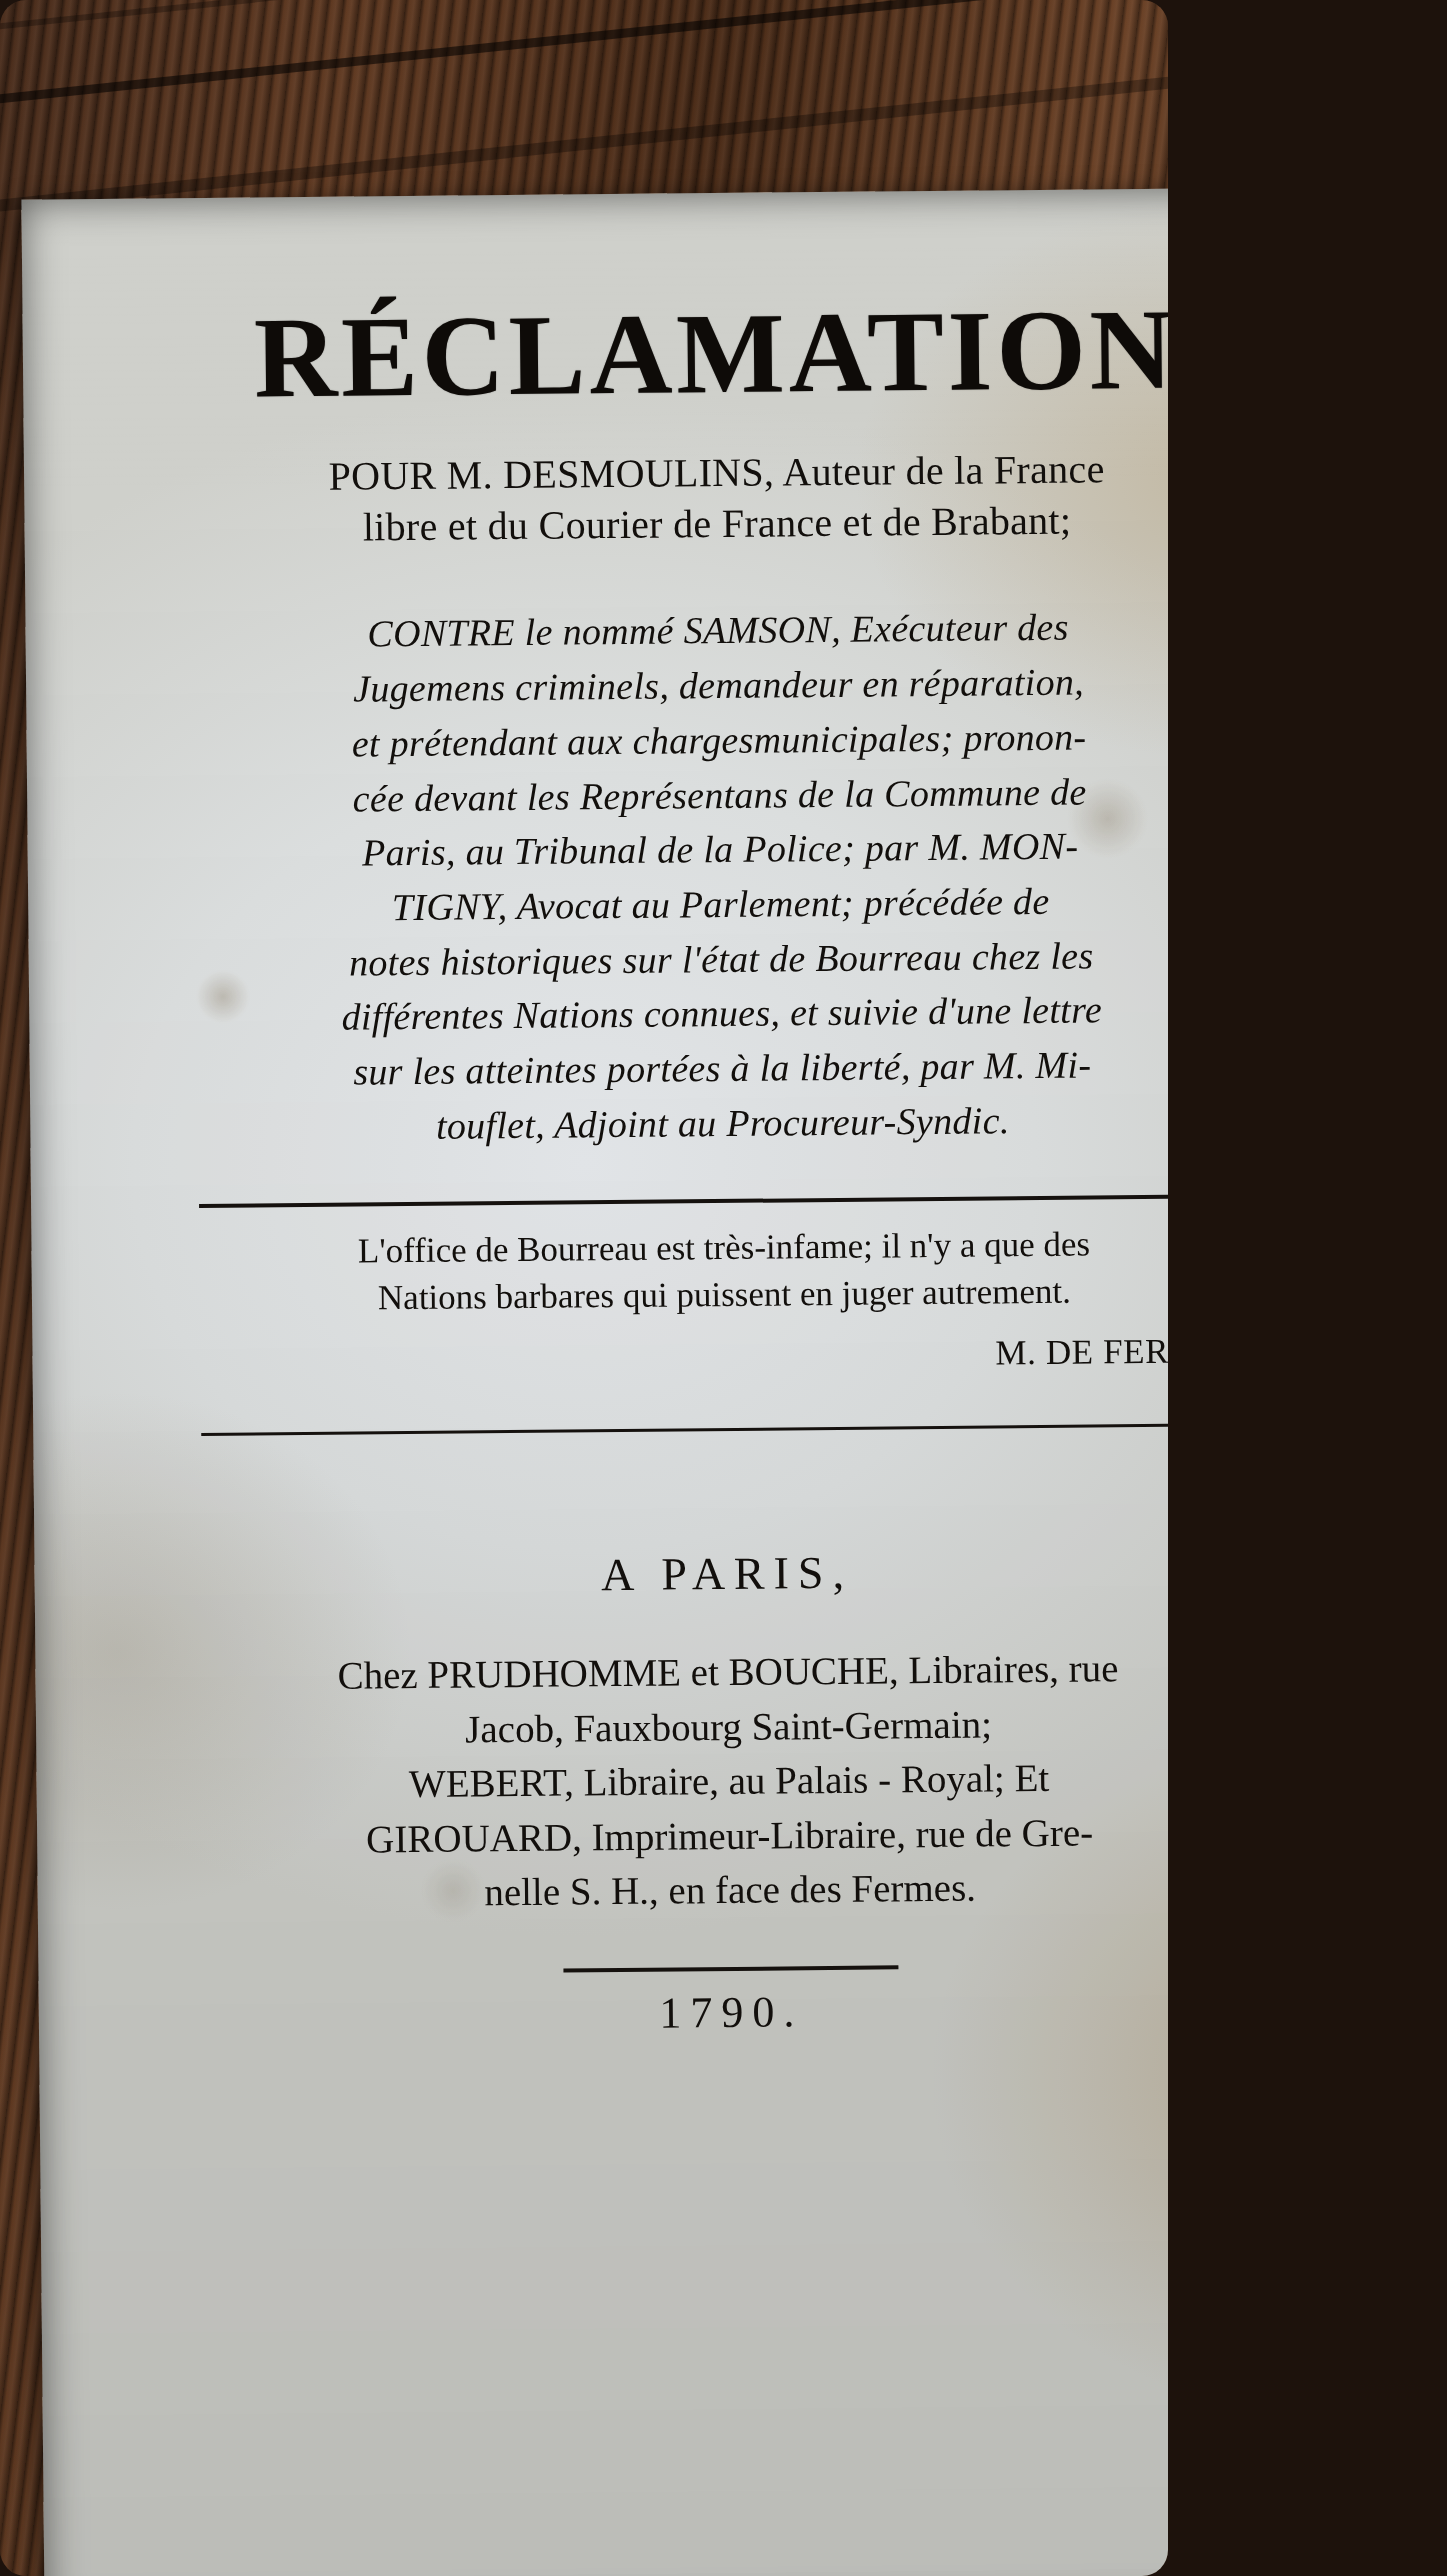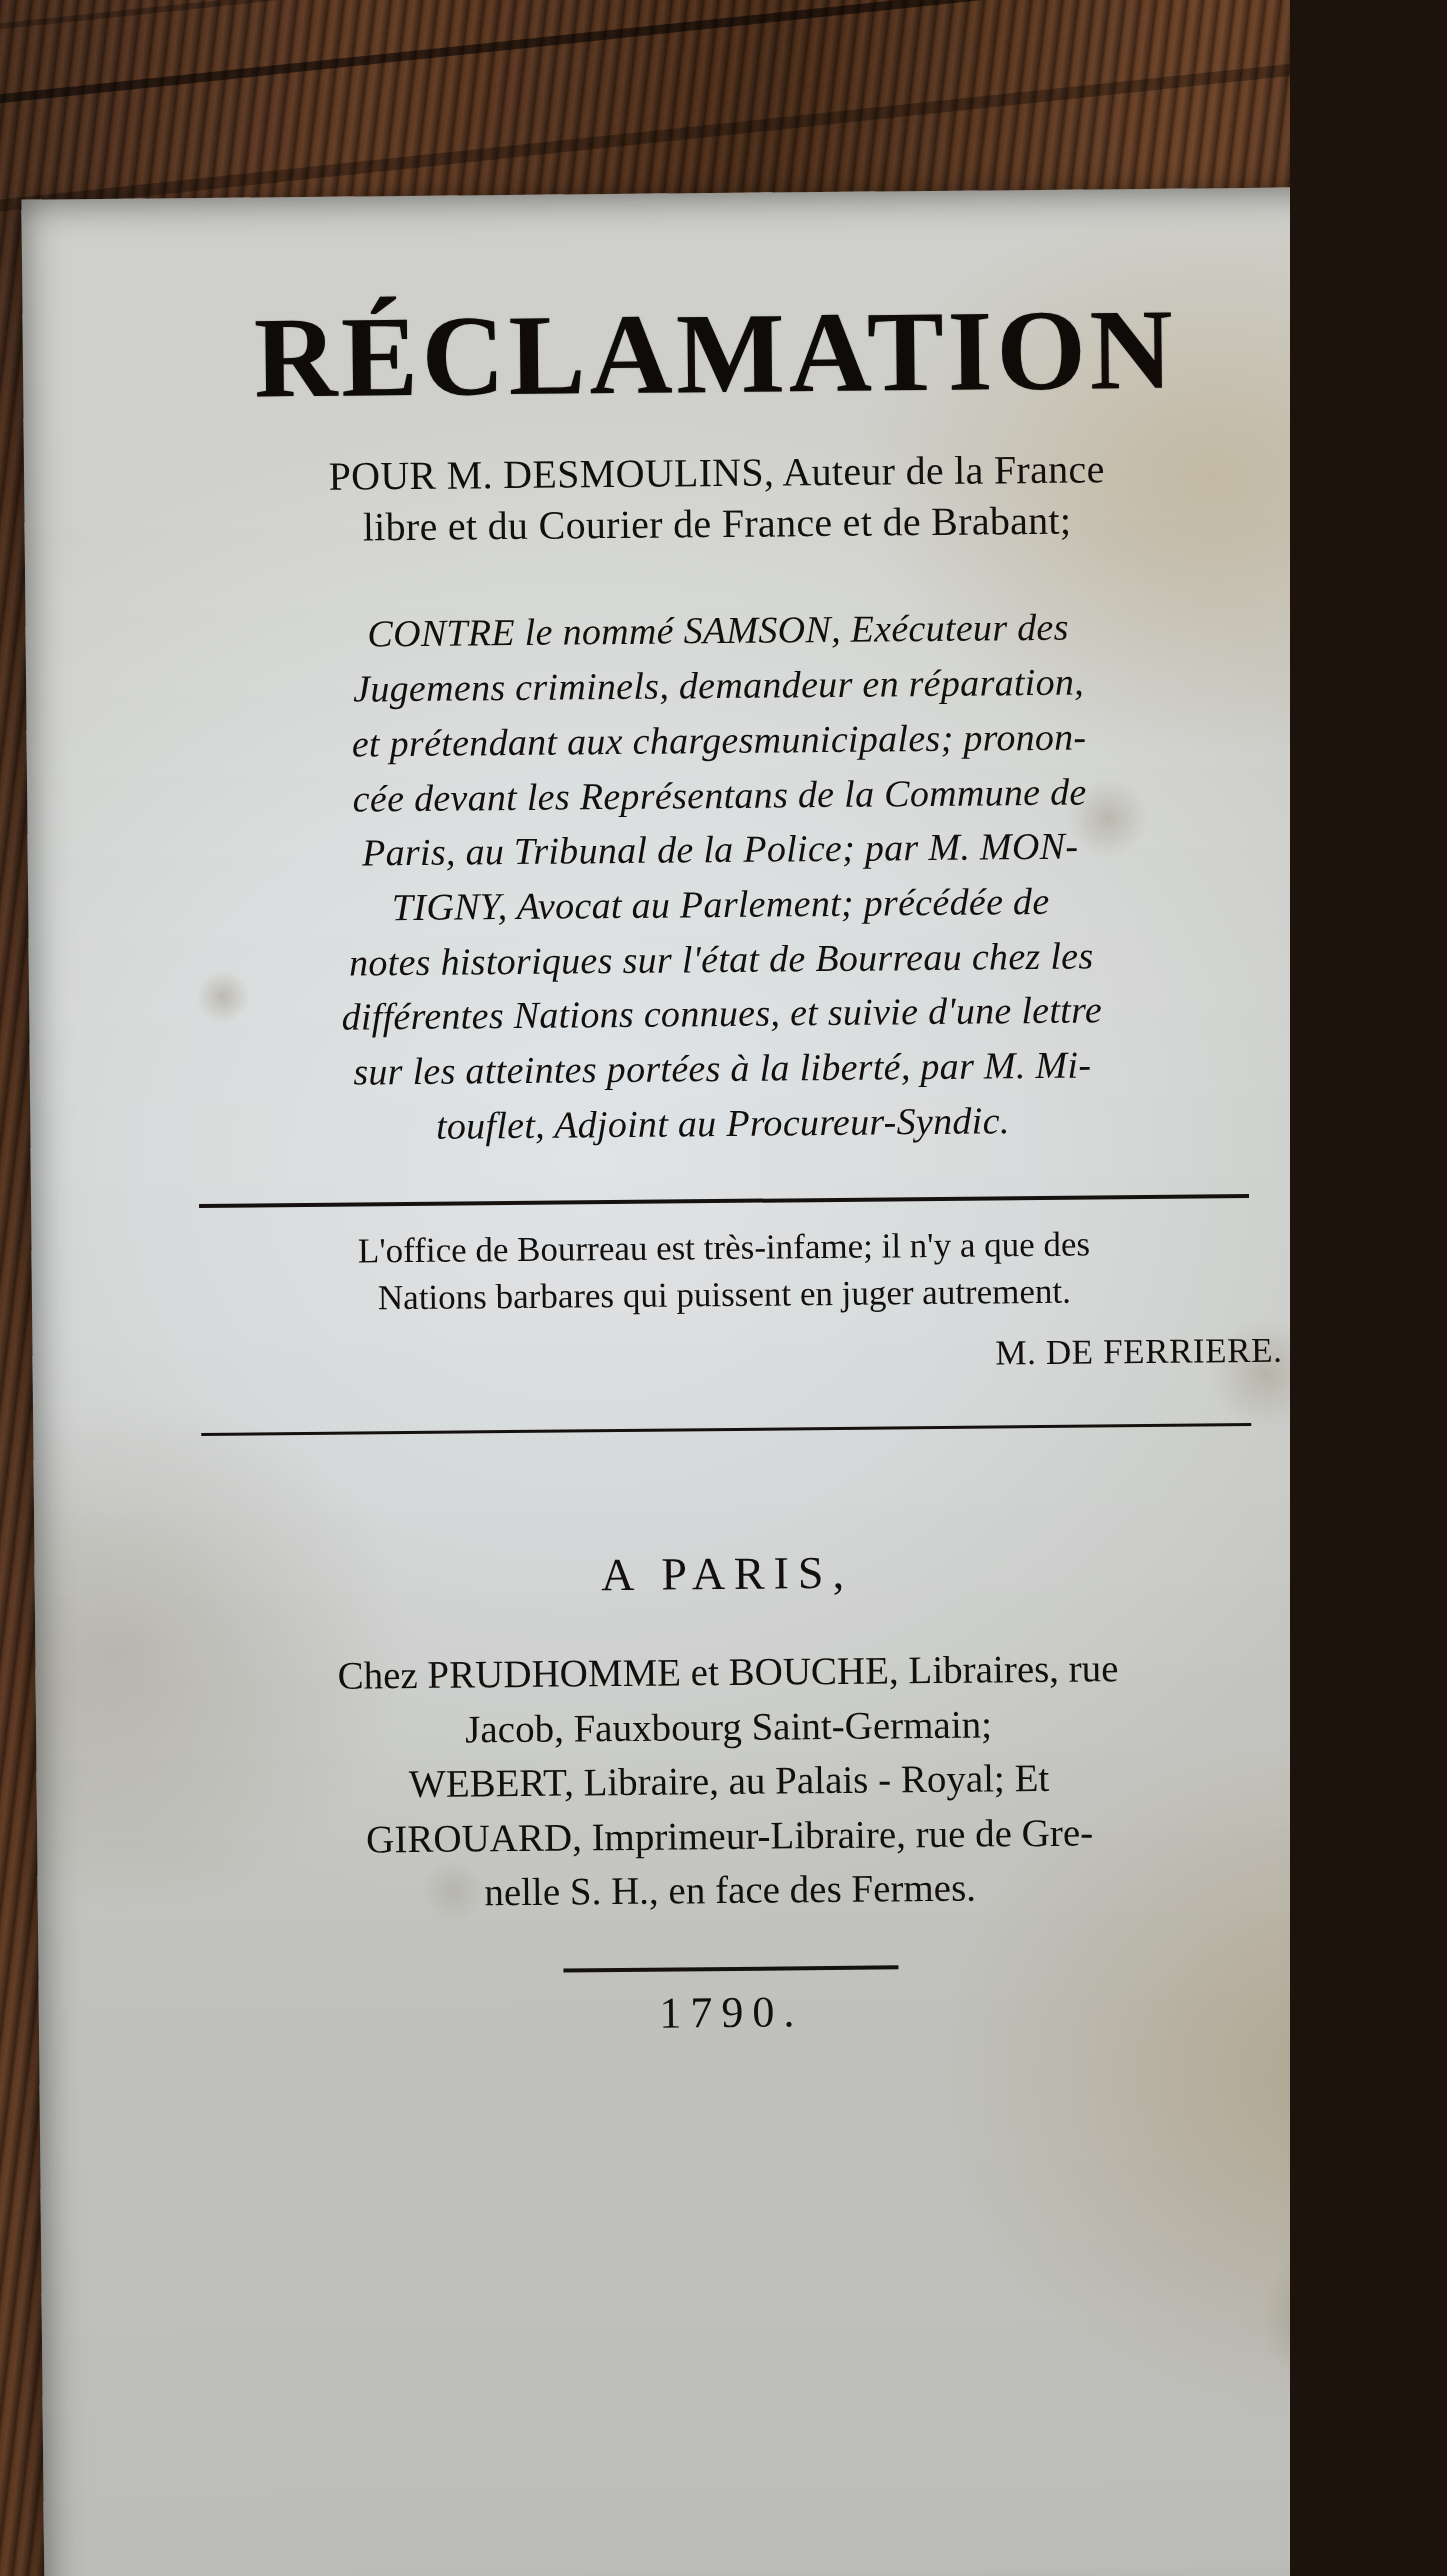--- a/index.html
+++ b/index.html
@@ -2,25 +2,26 @@
 <html style="font-size:10.3px"><head>
 <meta charset="utf-8">
 <style>
   html, body {
     margin: 0;
     padding: 0;
     background: #1d120c;
   }
   #page {
     position: relative;
-    width: 1290px;
+    width: 1168px;
     height: 2576px;
     overflow: hidden;
     background: #2a1a11;
     font-family: "Liberation Serif", serif;
+    border-radius: 26px;
   }
 
   
   .wood {
     position: absolute;
     inset: 0;
     background:
       repeating-linear-gradient(97deg,
         rgba(0,0,0,0.45) 0px, rgba(0,0,0,0.0) 3.9px, rgba(255,255,255,0.035) 8.4px, rgba(0,0,0,0.35) 15.5px),
       linear-gradient(100deg, #4a2d1c 0%, #603a22 22%, #4b2c18 45%, #6b4227 70%, #3c2313 100%);

